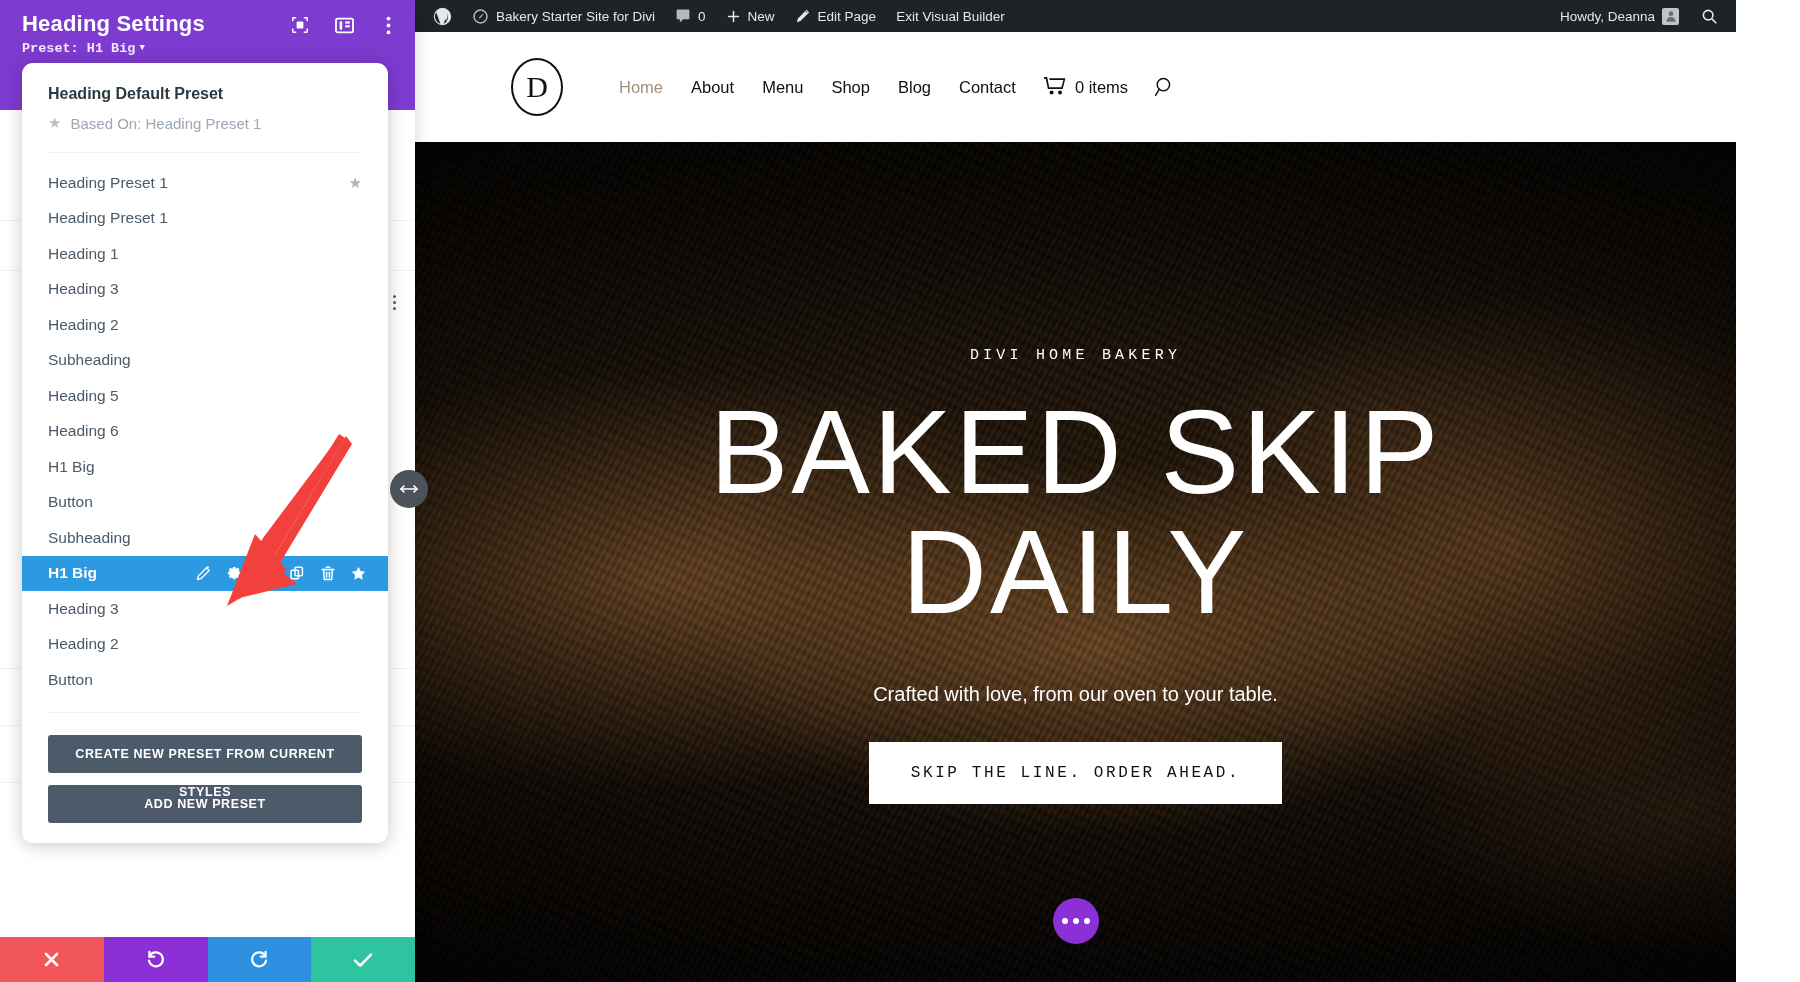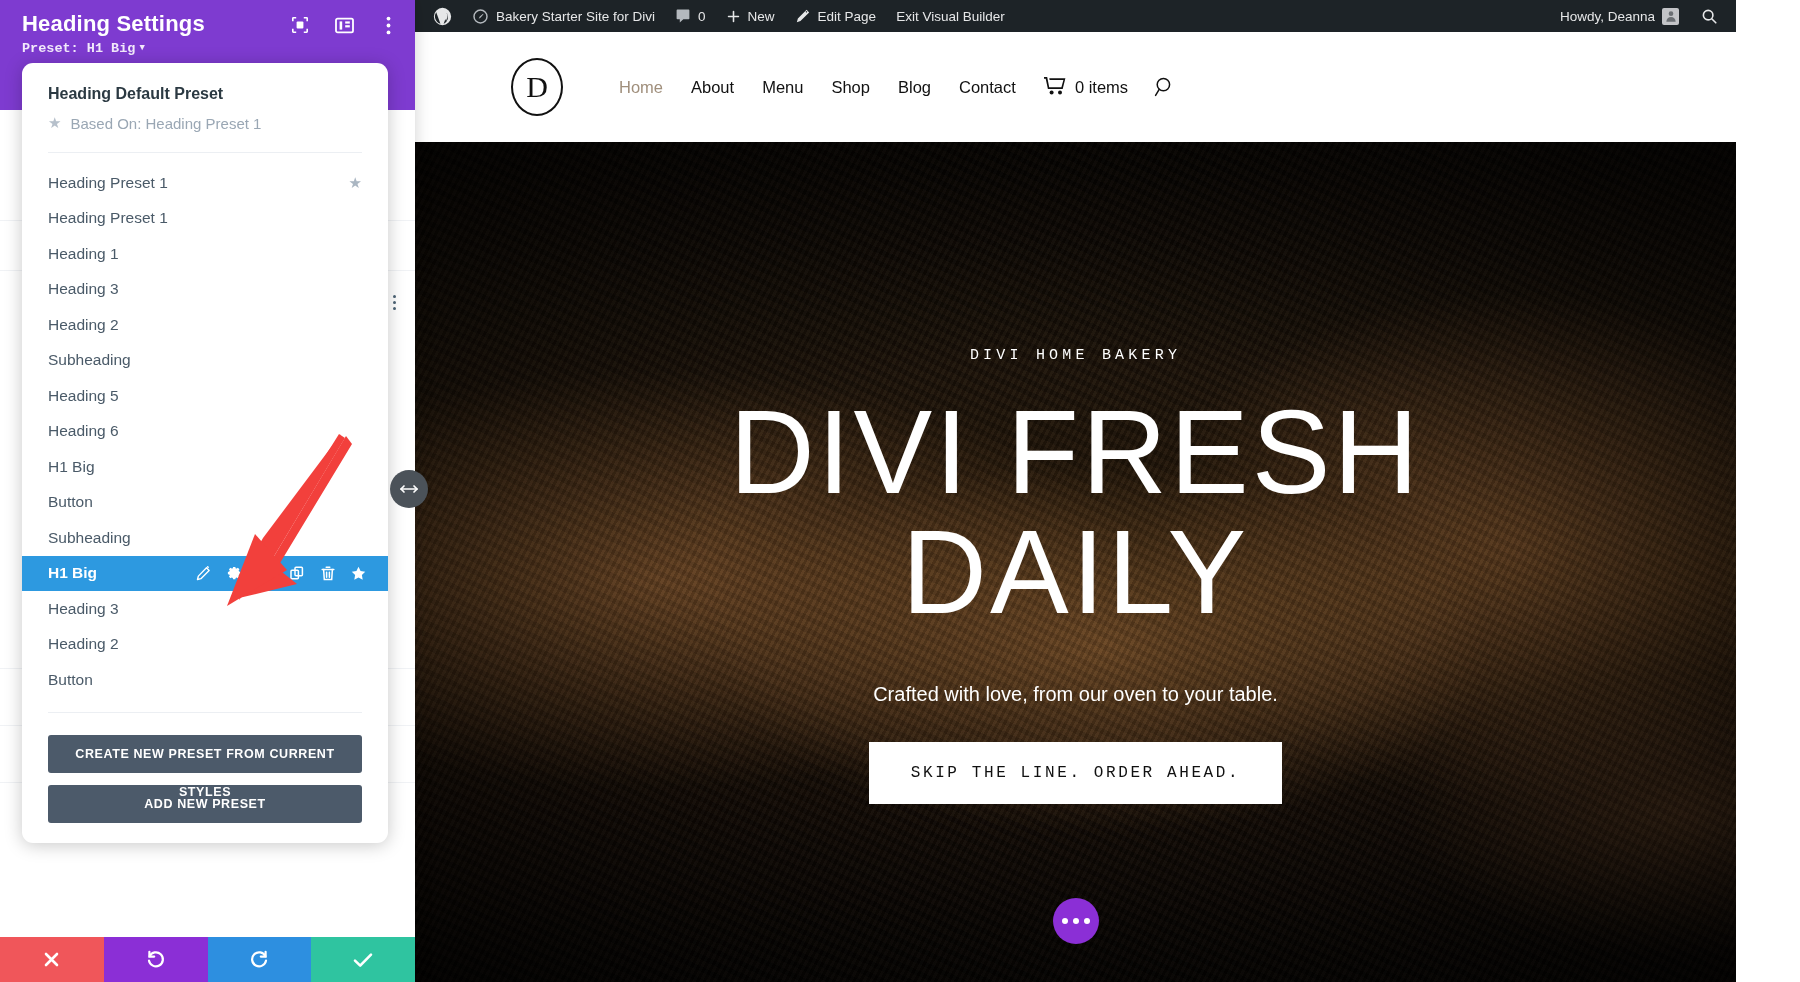--- a/index.html
+++ b/index.html
@@ -573,21 +573,21 @@
           </span>
         </nav>
     </div>
 
     <div class="hero">
       <div class="hero-bg"></div>
       <div class="hero-vignette"></div>
       <div class="hero-inner">
         <div class="hero-eyebrow">DIVI HOME BAKERY</div>
         <h1 class="hero-h1">
-          <span>DIVI FRESH</span><br>
+          <span>BAKED SKIP</span><br>
           <span>DAILY</span>
         </h1>
         <div class="hero-sub">Crafted with love, from our oven to your table.</div>
         <button class="hero-cta">SKIP THE LINE. ORDER AHEAD.</button>
       </div>
       <div class="fab">
           <i></i>
           <i></i>
           <i></i>
         </div>

